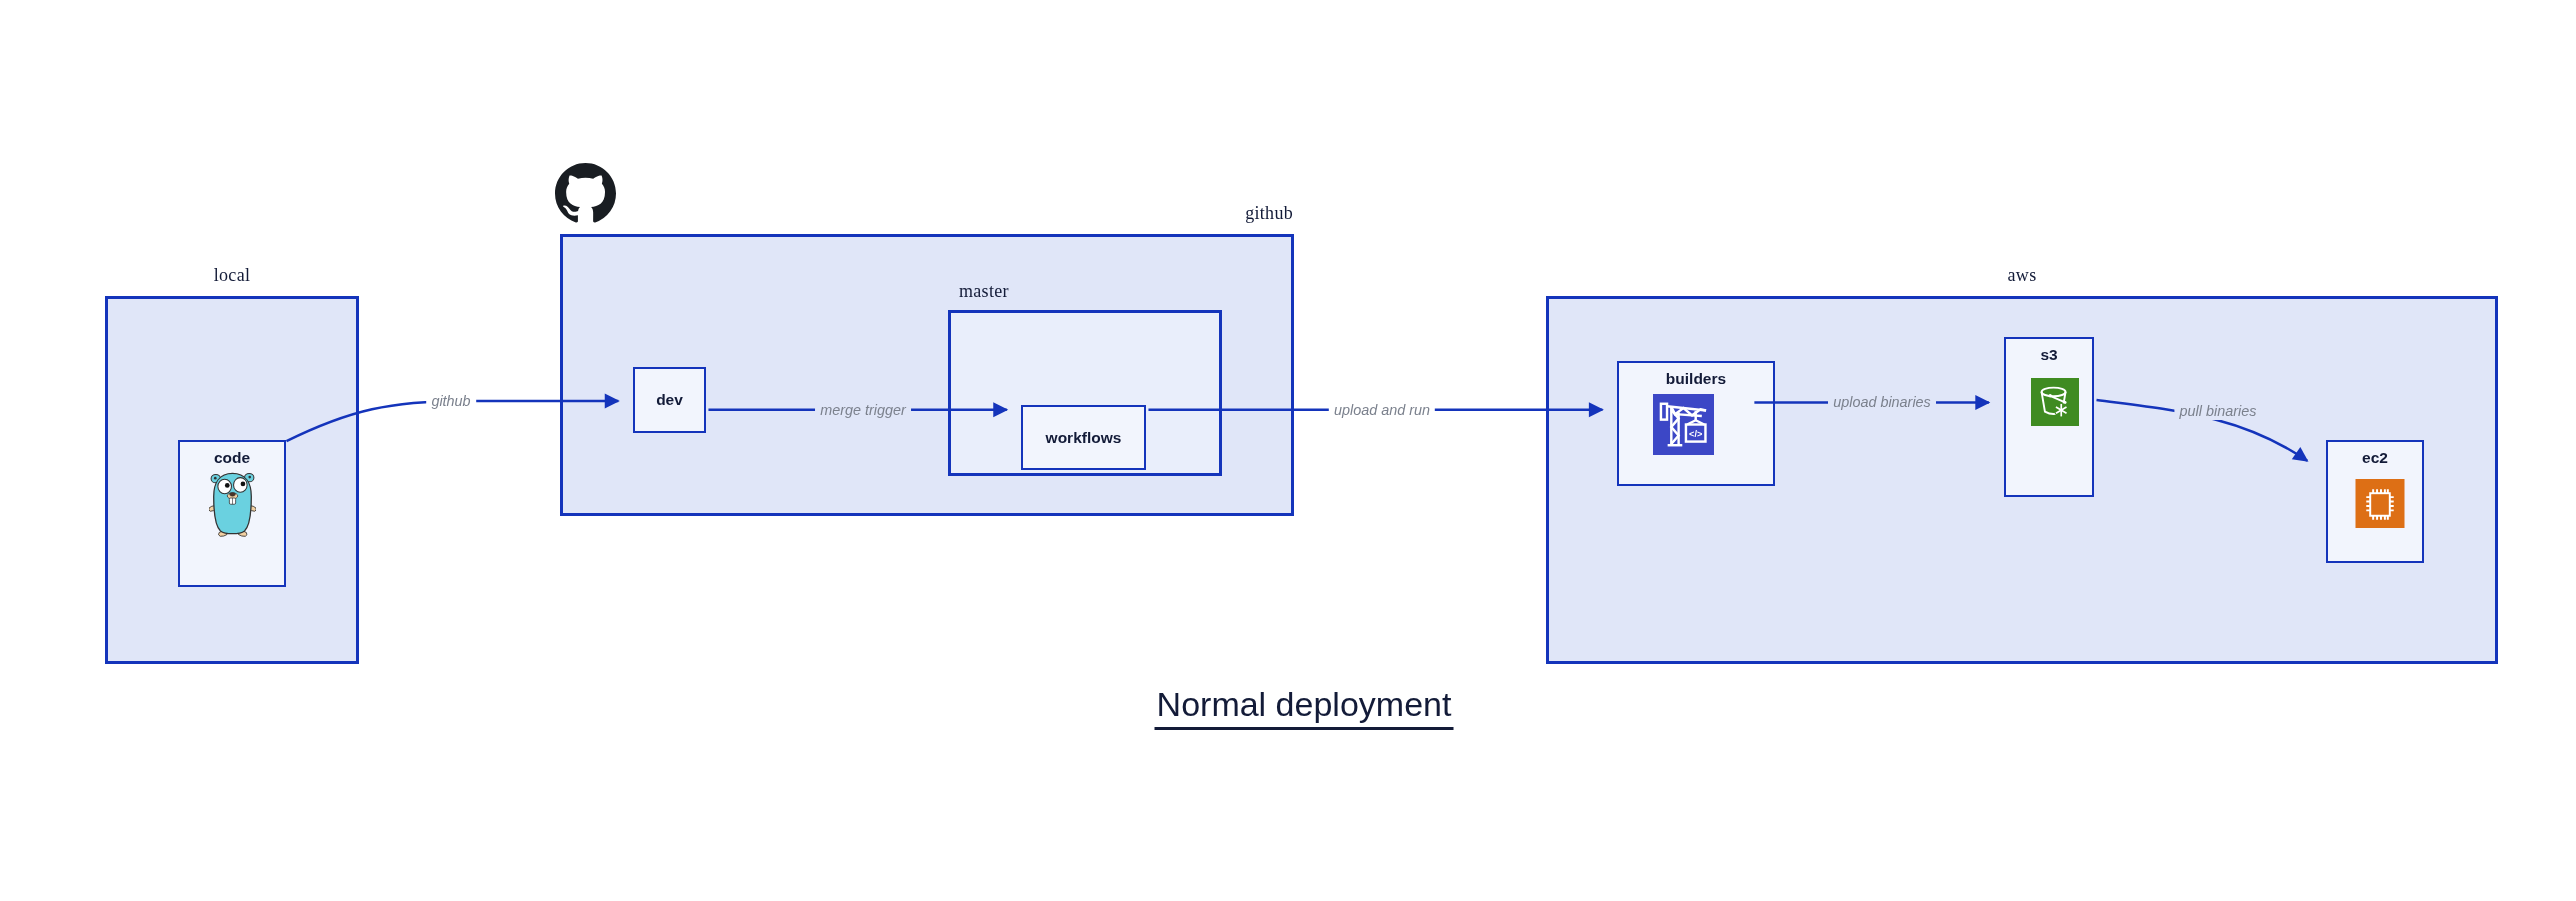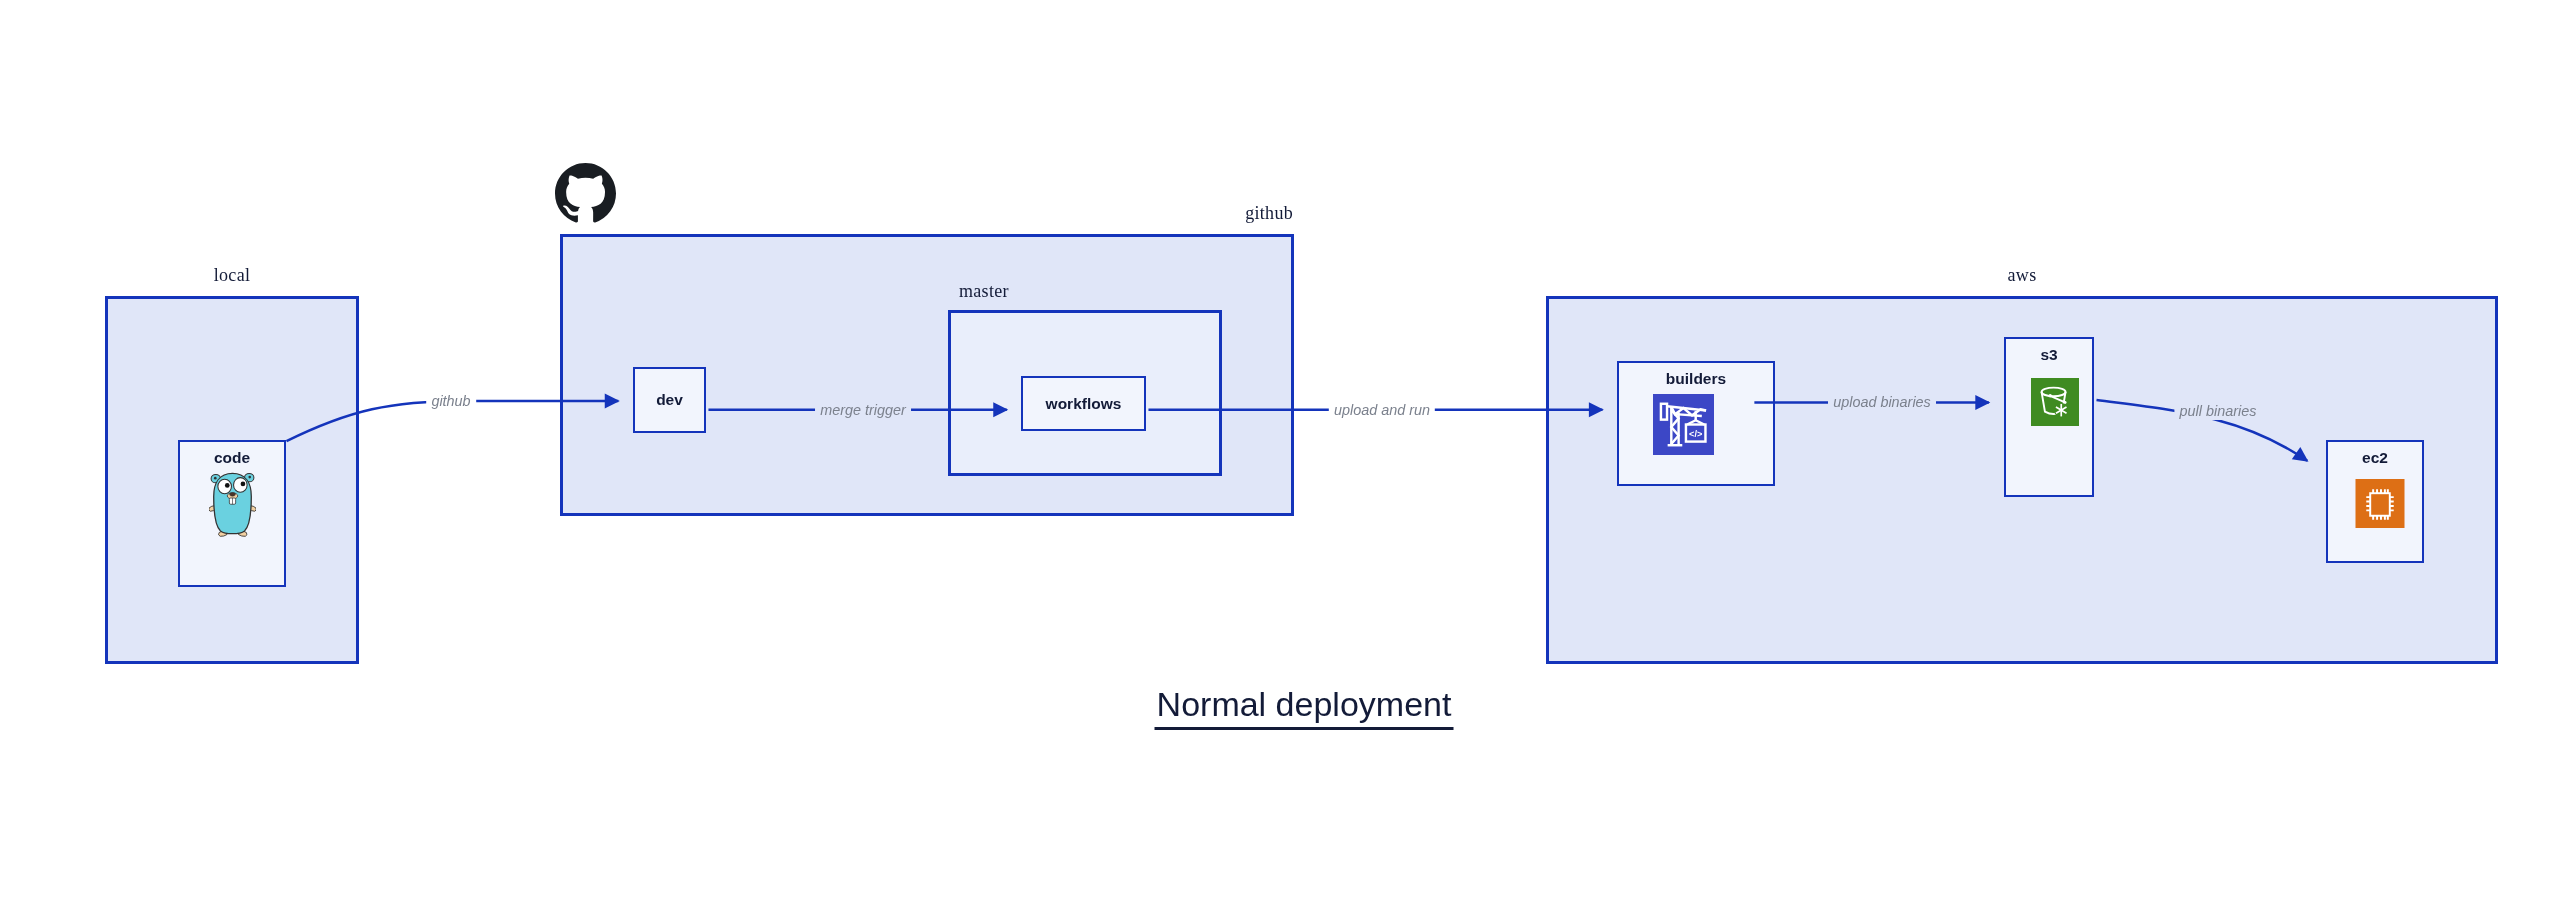--- a/index.html
+++ b/index.html
@@ -106,21 +106,21 @@
       <ellipse cx="45" cy="44" rx="5.5" ry="3.5" fill="#4a3326" stroke="#333" stroke-width="1"></ellipse>
       <rect x="39" y="51" width="12" height="12" rx="2.5" fill="#ffffff" stroke="#333" stroke-width="1.5"></rect>
       <line x1="45" y1="51" x2="45" y2="63" stroke="#333" stroke-width="1.2"></line>
     </svg>
   </div>
 
   <div class="node" style="left:633px;top:367px;width:73px;height:66px;">
     <div class="node-label center">dev</div>
   </div>
 
-  <div class="node" style="left:1021px;top:376px;width:125px;height:55px;">
+  <div class="node" style="left:1021px;top:405px;width:125px;height:65px;">
     <div class="node-label center">workflows</div>
   </div>
 
   <div class="node" style="left:1617px;top:337px;width:158px;height:125px;margin-top:24px;">
     <div class="node-label">builders</div>
     <svg class="node-icon" style="left:34px;top:31px;width:61px;height:61px;" viewBox="0 0 100 100">
       <rect x="0" y="0" width="100" height="100" style="fill:var(--codebuild-bg)"></rect>
       <g stroke="#ffffff" stroke-width="4" fill="none">
         <rect x="13" y="16" width="10" height="26"></rect>
         <path d="M23 20 L87 27"></path>

